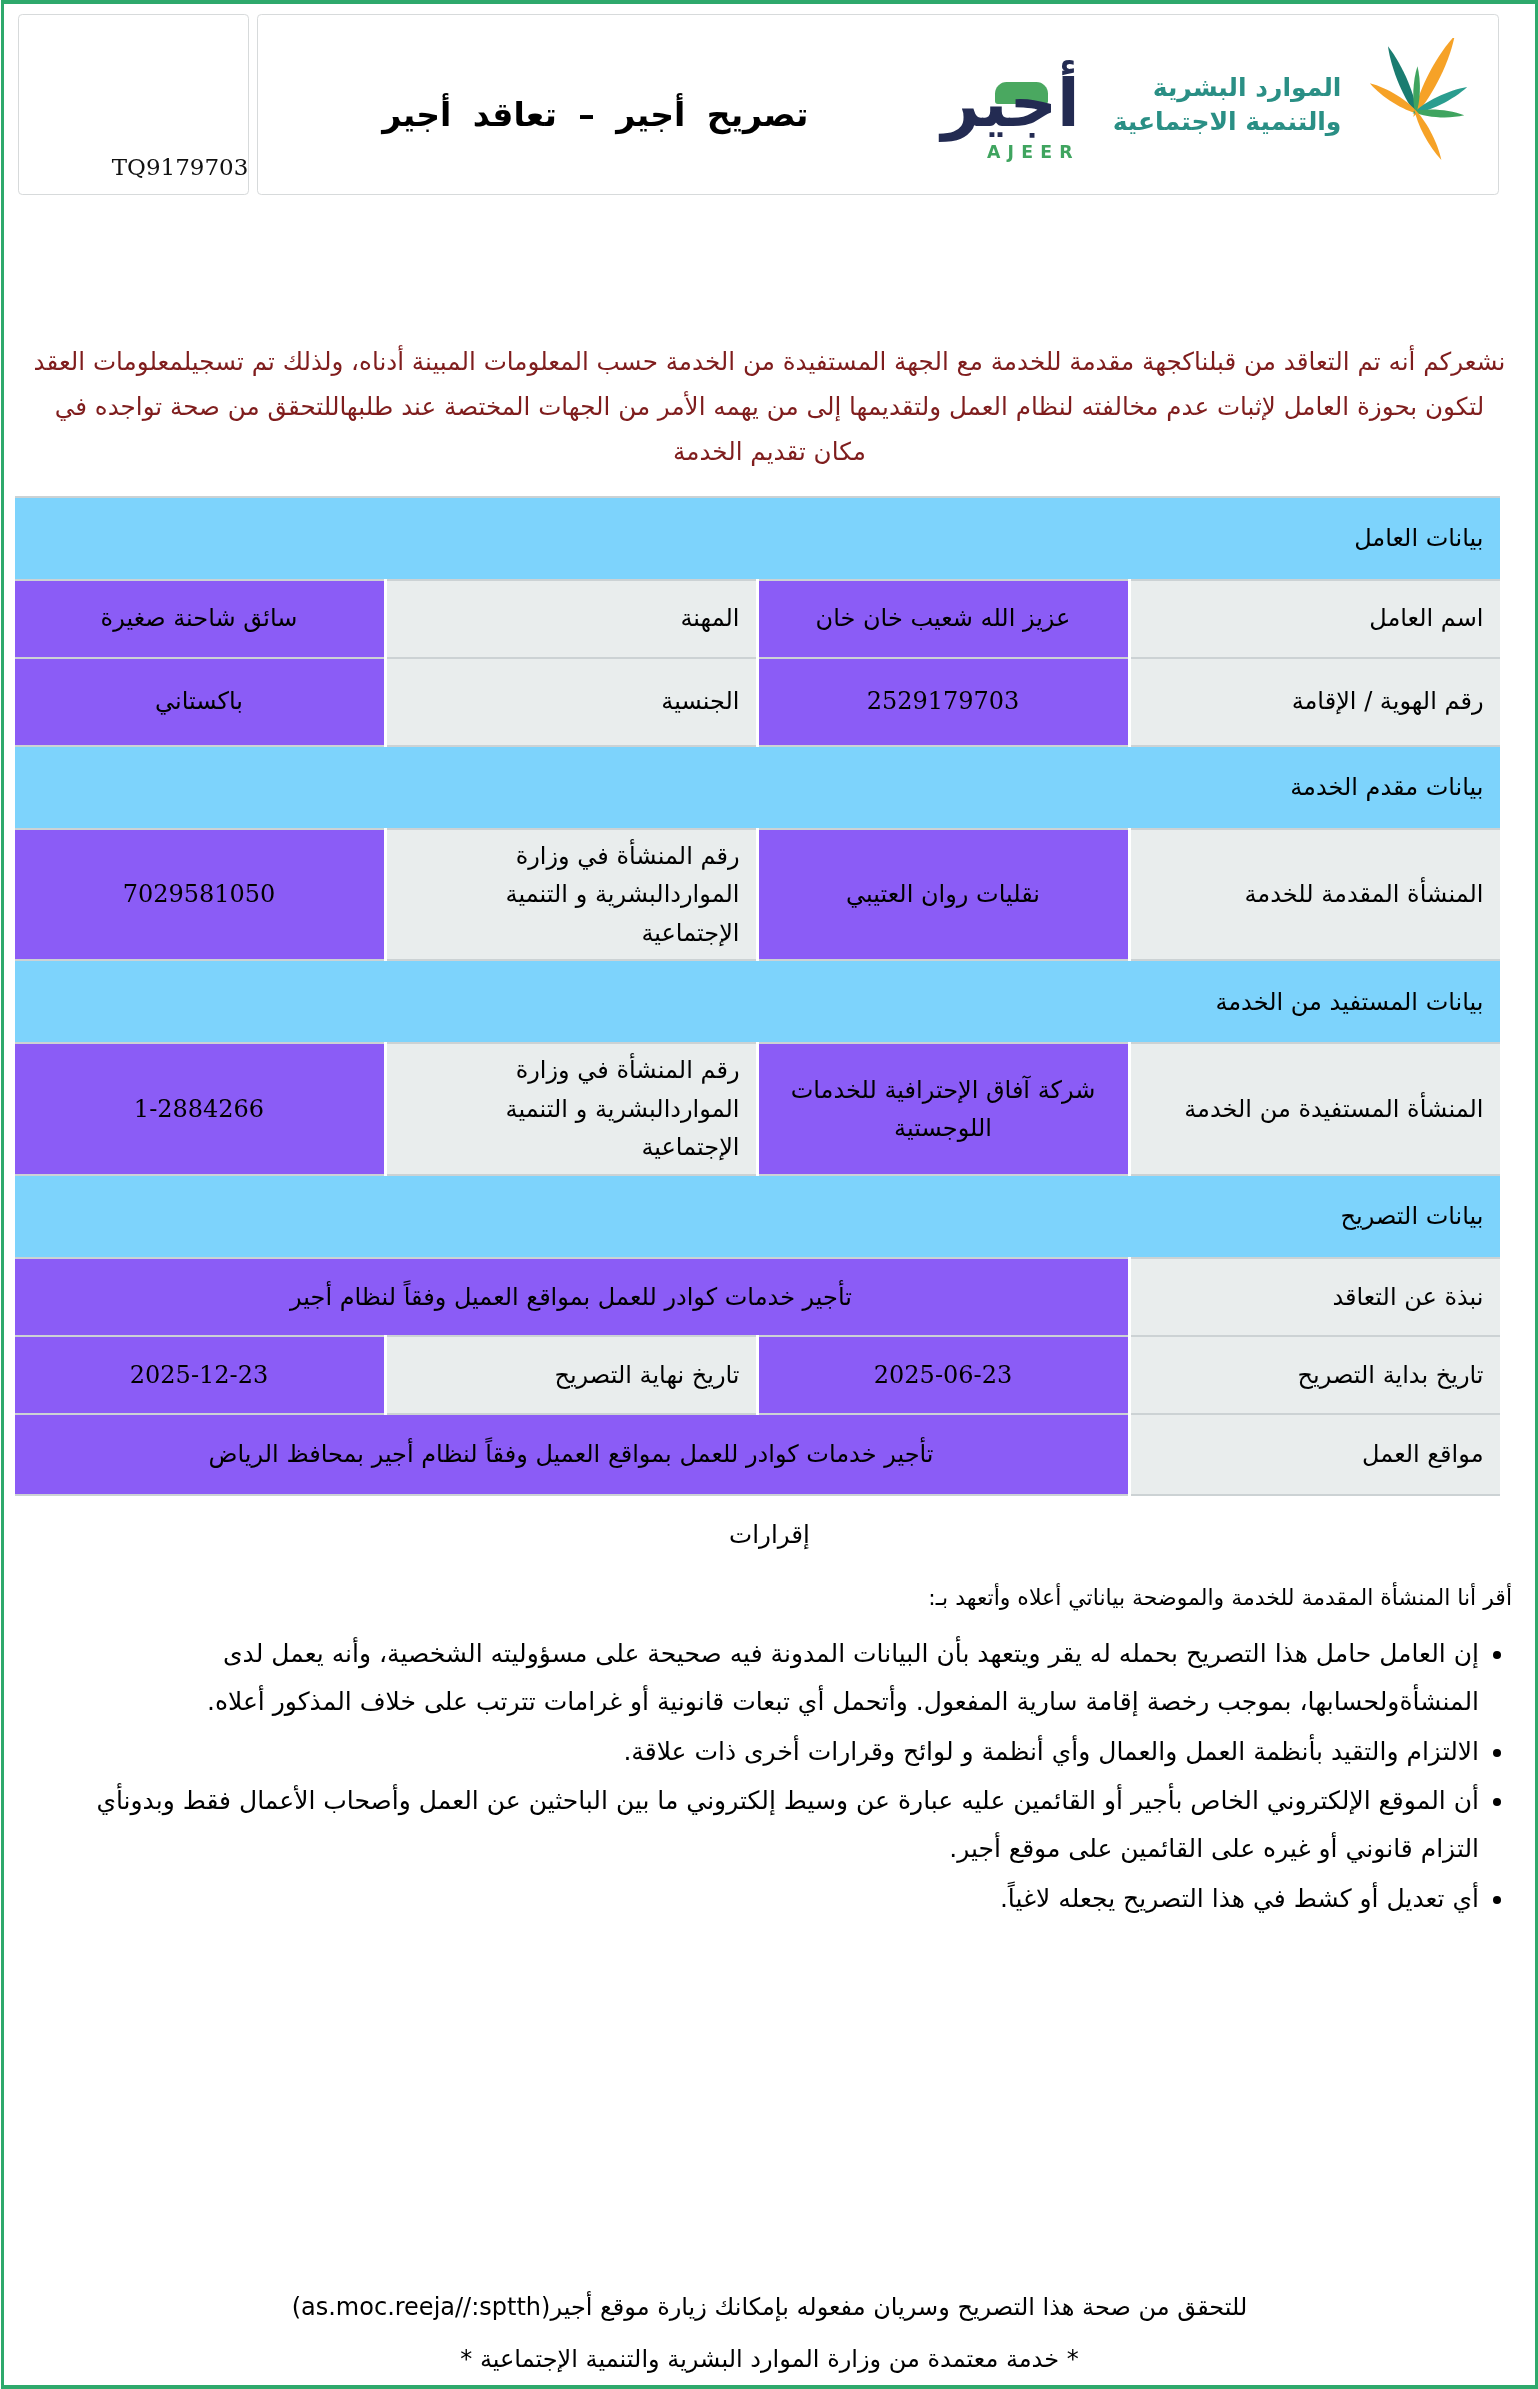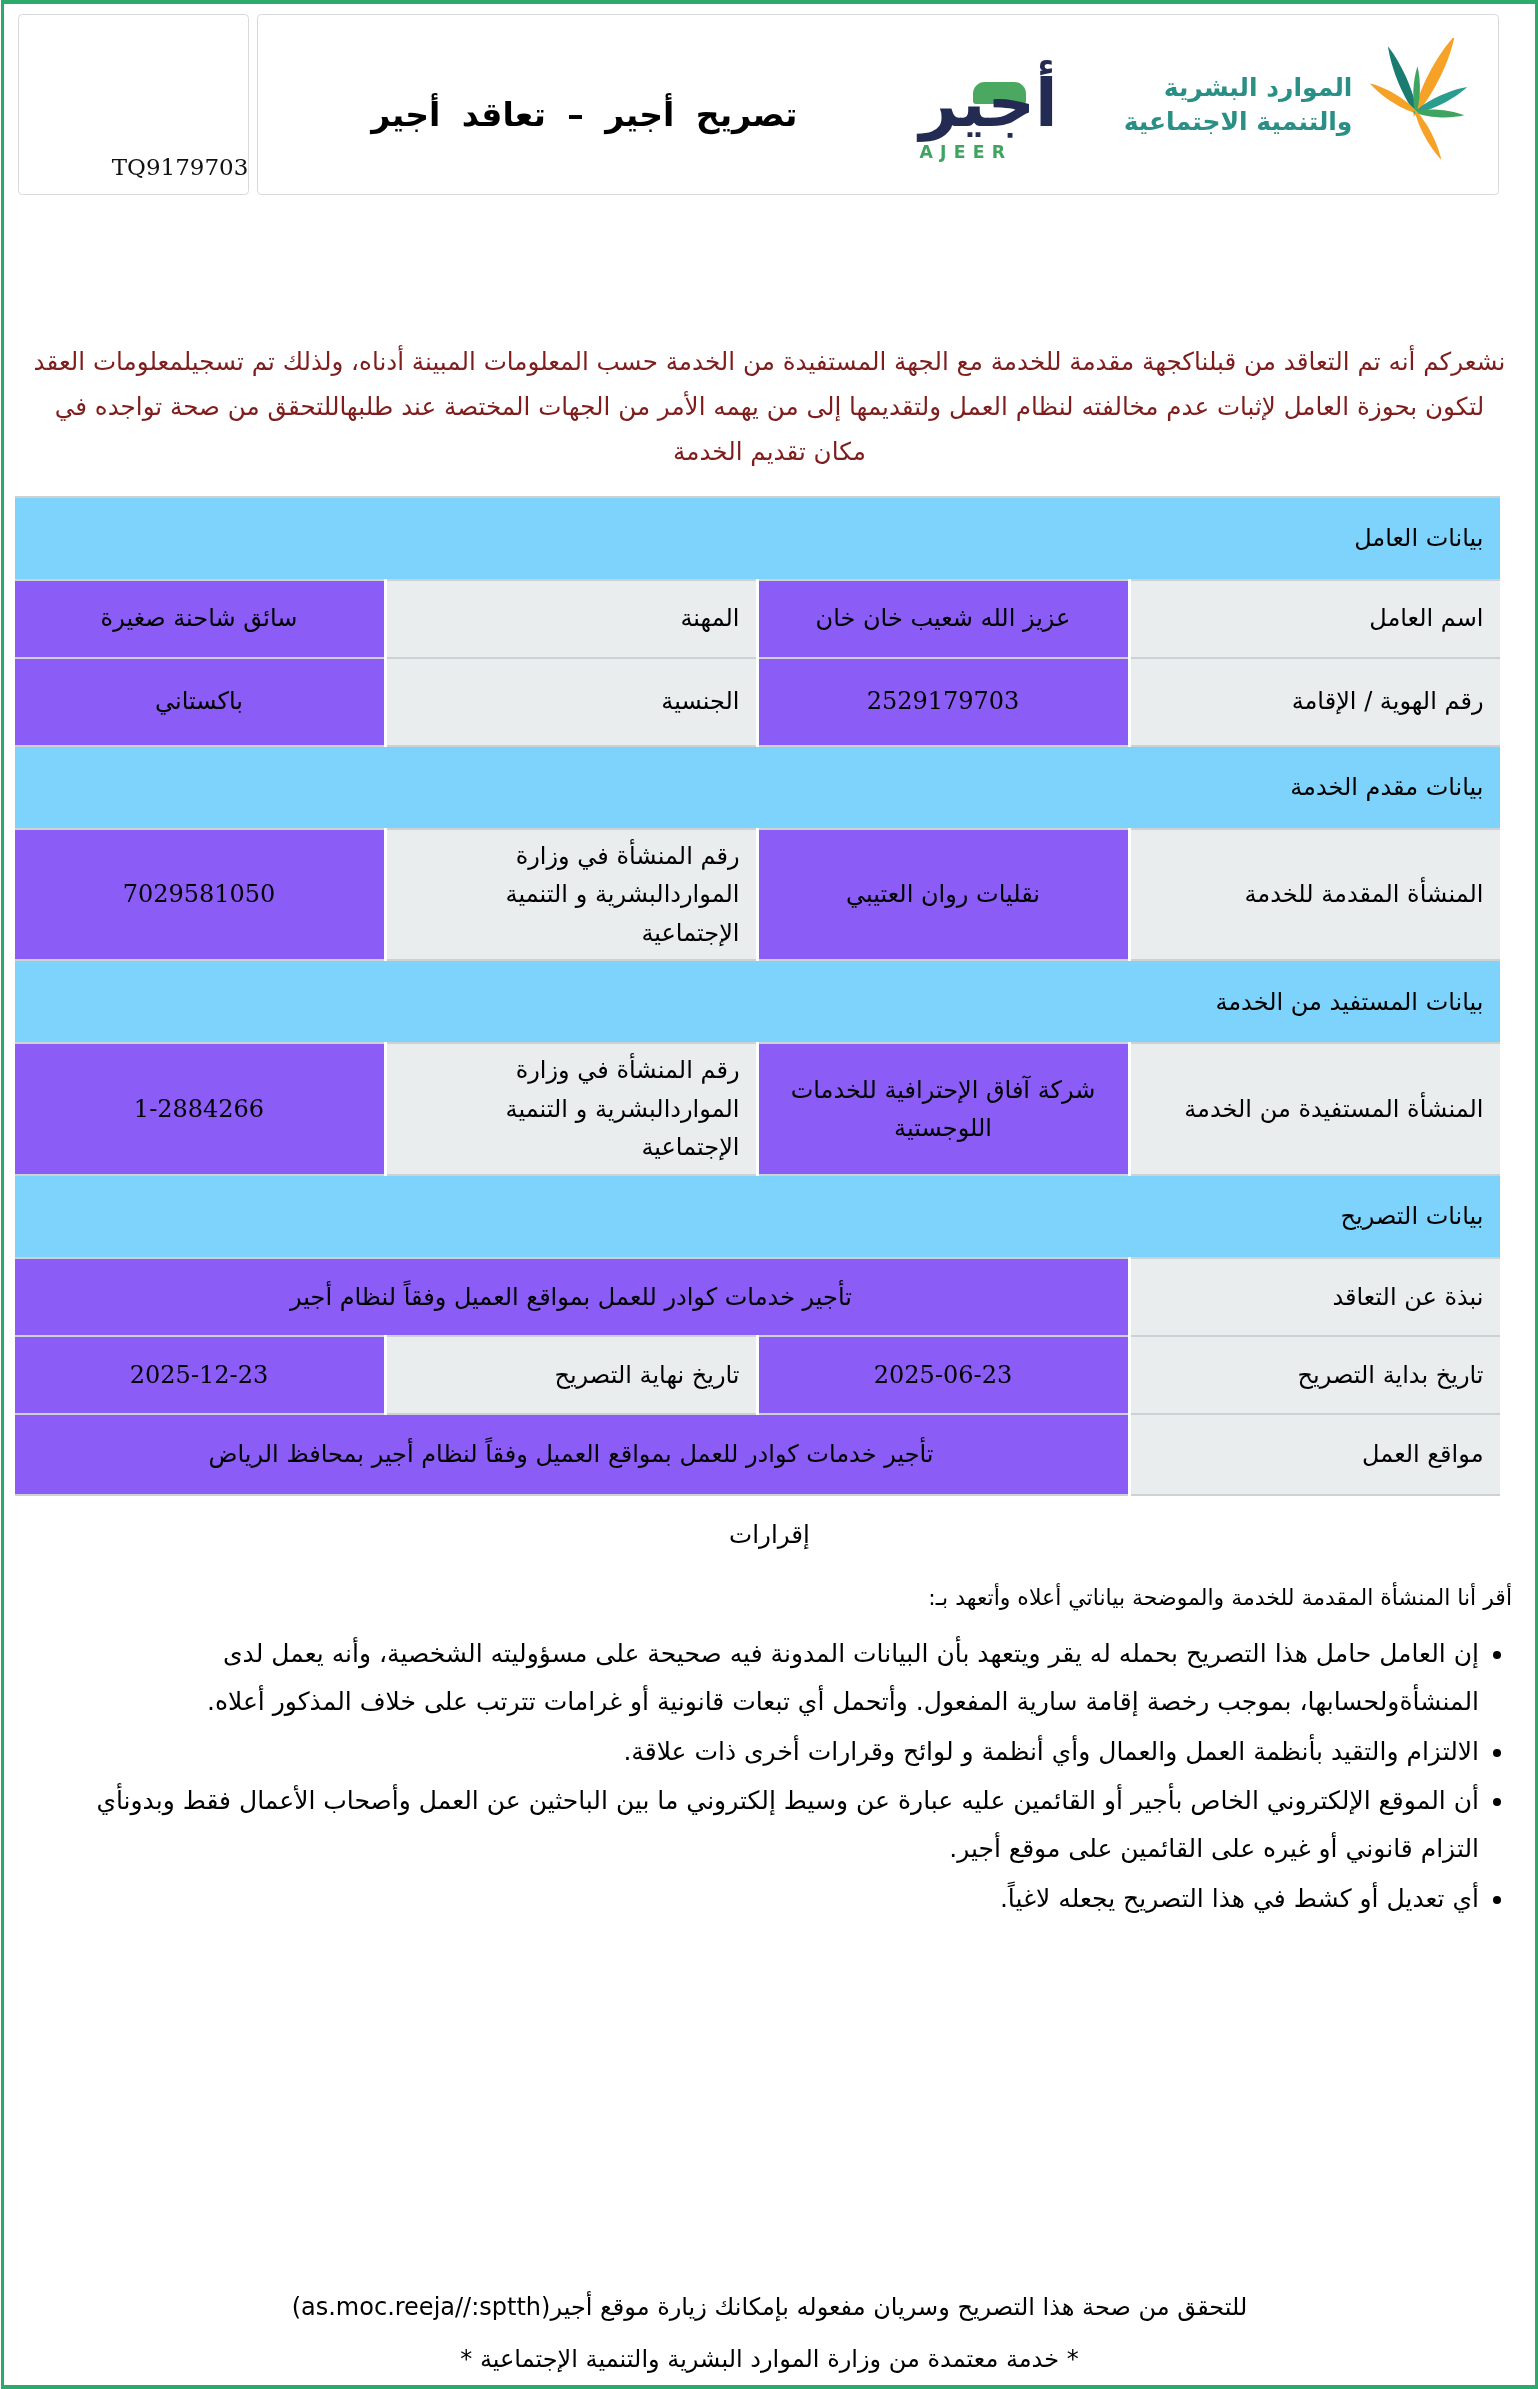--- a/index.html
+++ b/index.html
@@ -24,26 +24,26 @@
     border: 1.4px solid #d7dadb; border-radius: 4.3px;
     background: #fff; height: 181px;
   }
   .box-main { flex: 1; display: flex; align-items: center; padding: 0 24.6px; gap: 33px; }
   .box-tq { width: 231px; display: flex; align-items: flex-end; }
   .tq-number {
     direction: ltr; text-align: left;
     font-family: "DejaVu Serif", serif;
     font-size: 23px; color: #111; padding: 0 0 14.4px 52px;
   }
-  .ministry { display: flex; align-items: center; gap: 3px; margin-left: 33px; }
+  .ministry { display: flex; align-items: center; gap: 14px; }
   .ministry-text {
     color: #2a8f85; font-weight: bold; font-size: 25px;
     line-height: 1.35; text-align: right;
   }
-  .ajeer-logo { text-align: left; position: relative; padding-top: 7.2px; margin-top: 13px; }
+  .ajeer-logo { text-align: right; position: relative; padding-top: 7.2px; margin-top: 13px; }
   .ajeer-pill {
     position: absolute; top: 21.7px; right: 32px;
     width: 53px; height: 21.7px; background: #4aa860;
     border-radius: 11.6px 11.6px 2.9px 2.9px; z-index: 0;
   }
   .ajeer-ar {
     position: relative; z-index: 1;
     font-size: 66px; line-height: 1.1; font-weight: bold; color: #232b52;
   }
   .ajeer-en {

